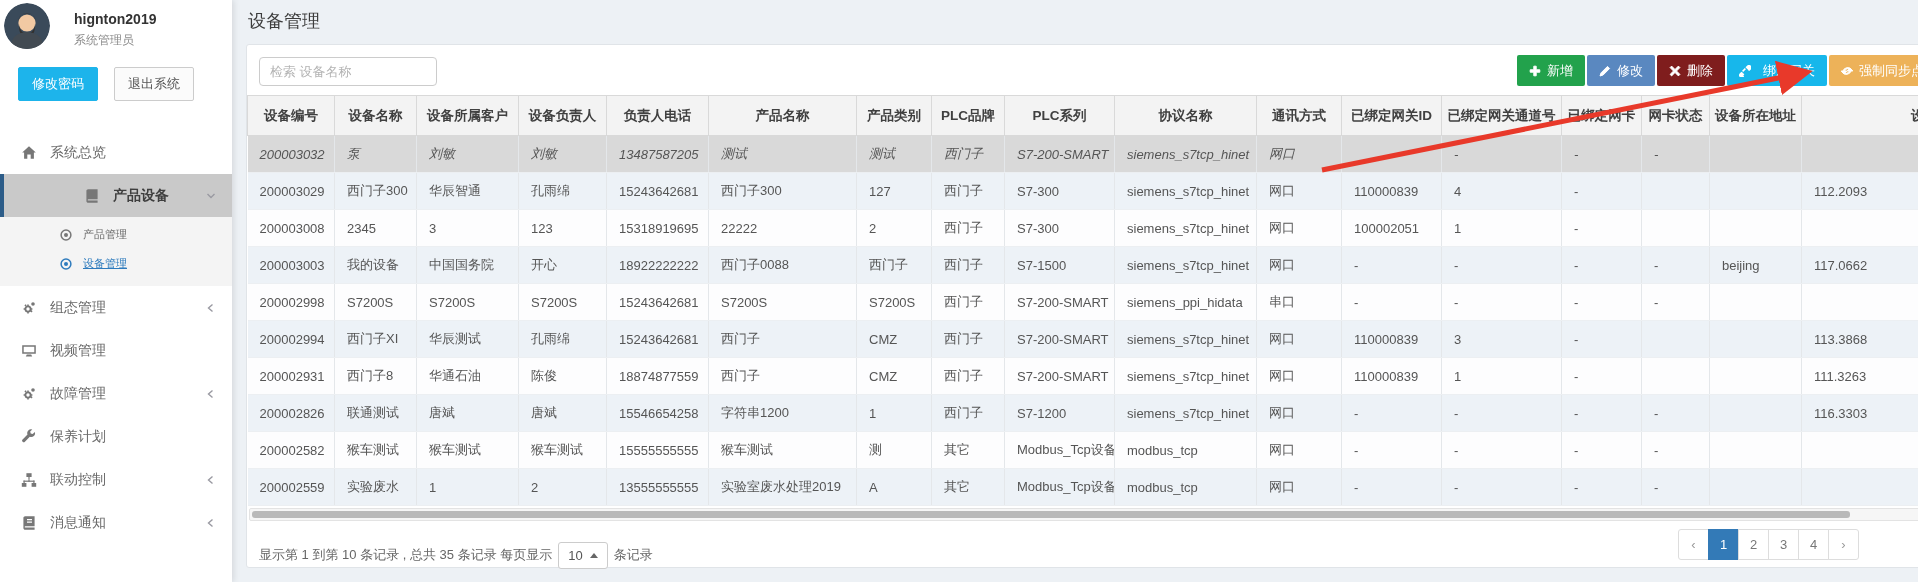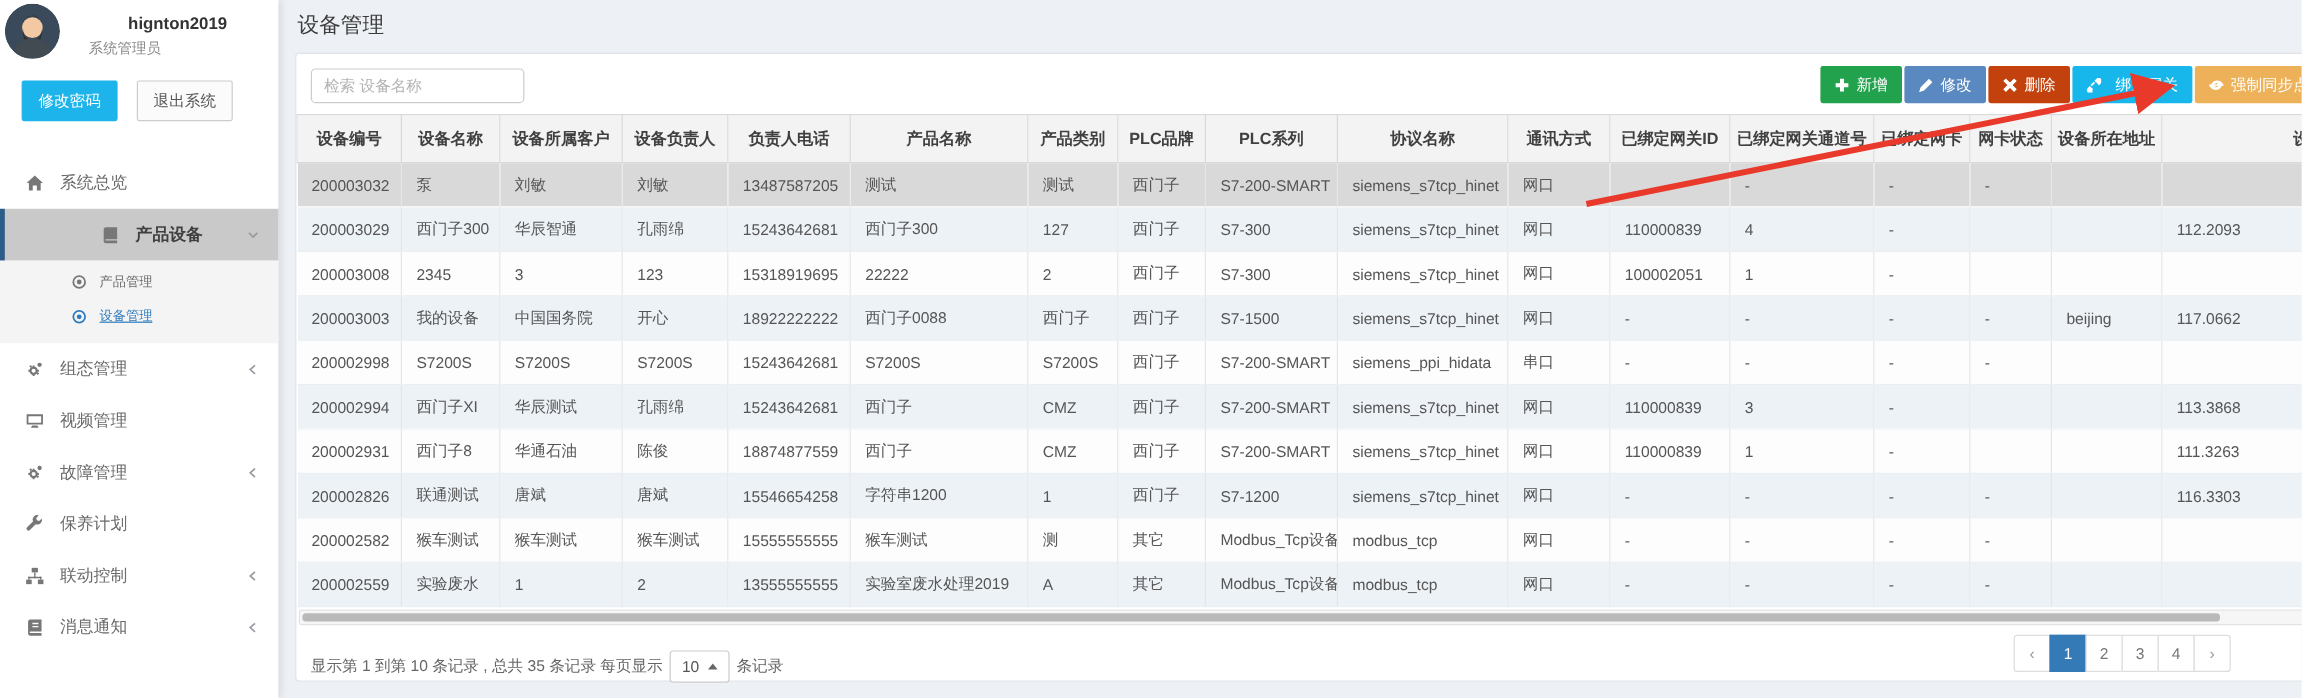--- a/index.html
+++ b/index.html
@@ -7,21 +7,21 @@
   body {
     position:relative; overflow:hidden; background:#edf1f5;
     font-family:"Liberation Sans","DejaVu Sans",sans-serif; font-size:13px; color:#555;
   }
   
   .sidebar { position:absolute; left:0; top:0; width:232px; height:582px; background:#fff;
              box-shadow:2px 0 6px rgba(0,0,0,.10); z-index:5; }
   .profile { position:relative; padding:4px 10px 0 4px; height:54px; }
   .avatar  { position:absolute; left:4px; top:3px; width:46px; height:46px; border-radius:50%;
              overflow:hidden; }
-  .user-name { margin-left:70px; padding-top:7px; font-weight:bold; font-size:14px; color:#333;text-align:center; }
+  .user-name { margin-left:70px; padding-top:7px; font-weight:bold; font-size:14px; color:#333; }
   .user-role { margin-left:70px; margin-top:5px; color:#8a8a8a; font-size:12px; }
   .profile-buttons { display:flex; gap:16px; padding:13px 14px 0 18px; }
   .btn-cyan  { background:#1db4eb; color:#fff; border:1px solid #1db4eb; padding:7px 13px;
                font-size:13px; border-radius:2px; cursor:pointer; }
   .btn-light { background:#fbfbfb; color:#555; border:1px solid #ccc; padding:7px 13px;
                font-size:13px; border-radius:2px; cursor:pointer; }
   .menu { margin-top:30px; }
   .menu-item { height:43px; display:flex; align-items:center; padding-left:21px; color:#6a6a6a;
                font-size:14px; position:relative; cursor:pointer; }
   .menu-item.active { background:#c9c9c9; border-left:4px solid #2c5c88; padding-left:17px;
@@ -55,21 +55,21 @@
   .tbtn .bicon svg { width:12px; height:12px; fill:#fff; stroke:#fff; display:block; }
   
   .table-wrap { position:absolute; left:0; top:50px; width:1698px; height:412px; overflow:hidden; }
   table { border-collapse:collapse; table-layout:fixed; width:1854px; font-size:13px; color:#555; }
   th { background:#f3f3f3; font-weight:bold; color:#404040; height:40px; border:1px solid #d9d9d9;
        font-size:13.5px; text-align:center; padding:0 4px; white-space:nowrap; overflow:hidden; cursor:pointer;margin-left:14px; }
   td { height:37px; border-right:1px solid #e4e7ea; border-bottom:1px solid #eceff2;
        padding:0 12px; text-align:left; white-space:nowrap; overflow:hidden; }
   tbody tr:nth-child(odd)  td { background:#fdfdfe; }
   tbody tr:nth-child(even) td { background:#edf2f7; }
-  tbody tr.selected td { background:#d9d9d9; }
+  tbody tr.selected td { background:#d9d9d9;font-style:italic; }
   
   .hscroll { position:absolute; left:2px; top:463px; width:1694px; height:13px; background:#f6f6f6;
              border:1px solid #e3e3e3; border-radius:2px; cursor:pointer; }
   .hscroll-thumb { position:absolute; left:2px; top:2px; height:7px; width:1598px;
                    background:#b9b9b9; border-radius:3px; }
   
   .footer-info { position:absolute; left:12px; top:494px; height:32px; display:flex;
                  align-items:center; color:#666; font-size:13px; gap:6px; }
   .page-size-btn { display:inline-flex; align-items:center; gap:7px; border:1px solid #ccc;
                    background:#fff; padding:5px 9px; border-radius:3px; color:#555; cursor:pointer;
@@ -246,21 +246,21 @@
           <span>新增</span>
         </button>
         <button class="tbtn" style="background: rgb(90, 136, 192);">
           <span class="bicon">
             <svg viewBox="0 0 12 12">
               <path d="M1 11l1-3.1L8.5 1.4l2.1 2.1L4.1 10z"></path>
             </svg>
           </span>
           <span>修改</span>
         </button>
-        <button class="tbtn" style="background: #c2410c;">
+        <button class="tbtn" style="background: #7f1d1d;">
           <span class="bicon">
             <svg viewBox="0 0 12 12">
               <path d="M2.6 1.1 6 4.5 9.4 1.1l1.5 1.5L7.5 6l3.4 3.4-1.5 1.5L6 7.5 2.6 10.9 1.1 9.4 4.5 6 1.1 2.6z"></path>
             </svg>
           </span>
           <span>删除</span>
         </button>
         <button class="tbtn" style="background: rgb(23, 183, 235); gap: 12px;">
           <span class="bicon">
             <svg viewBox="0 0 12 12" fill="none">

